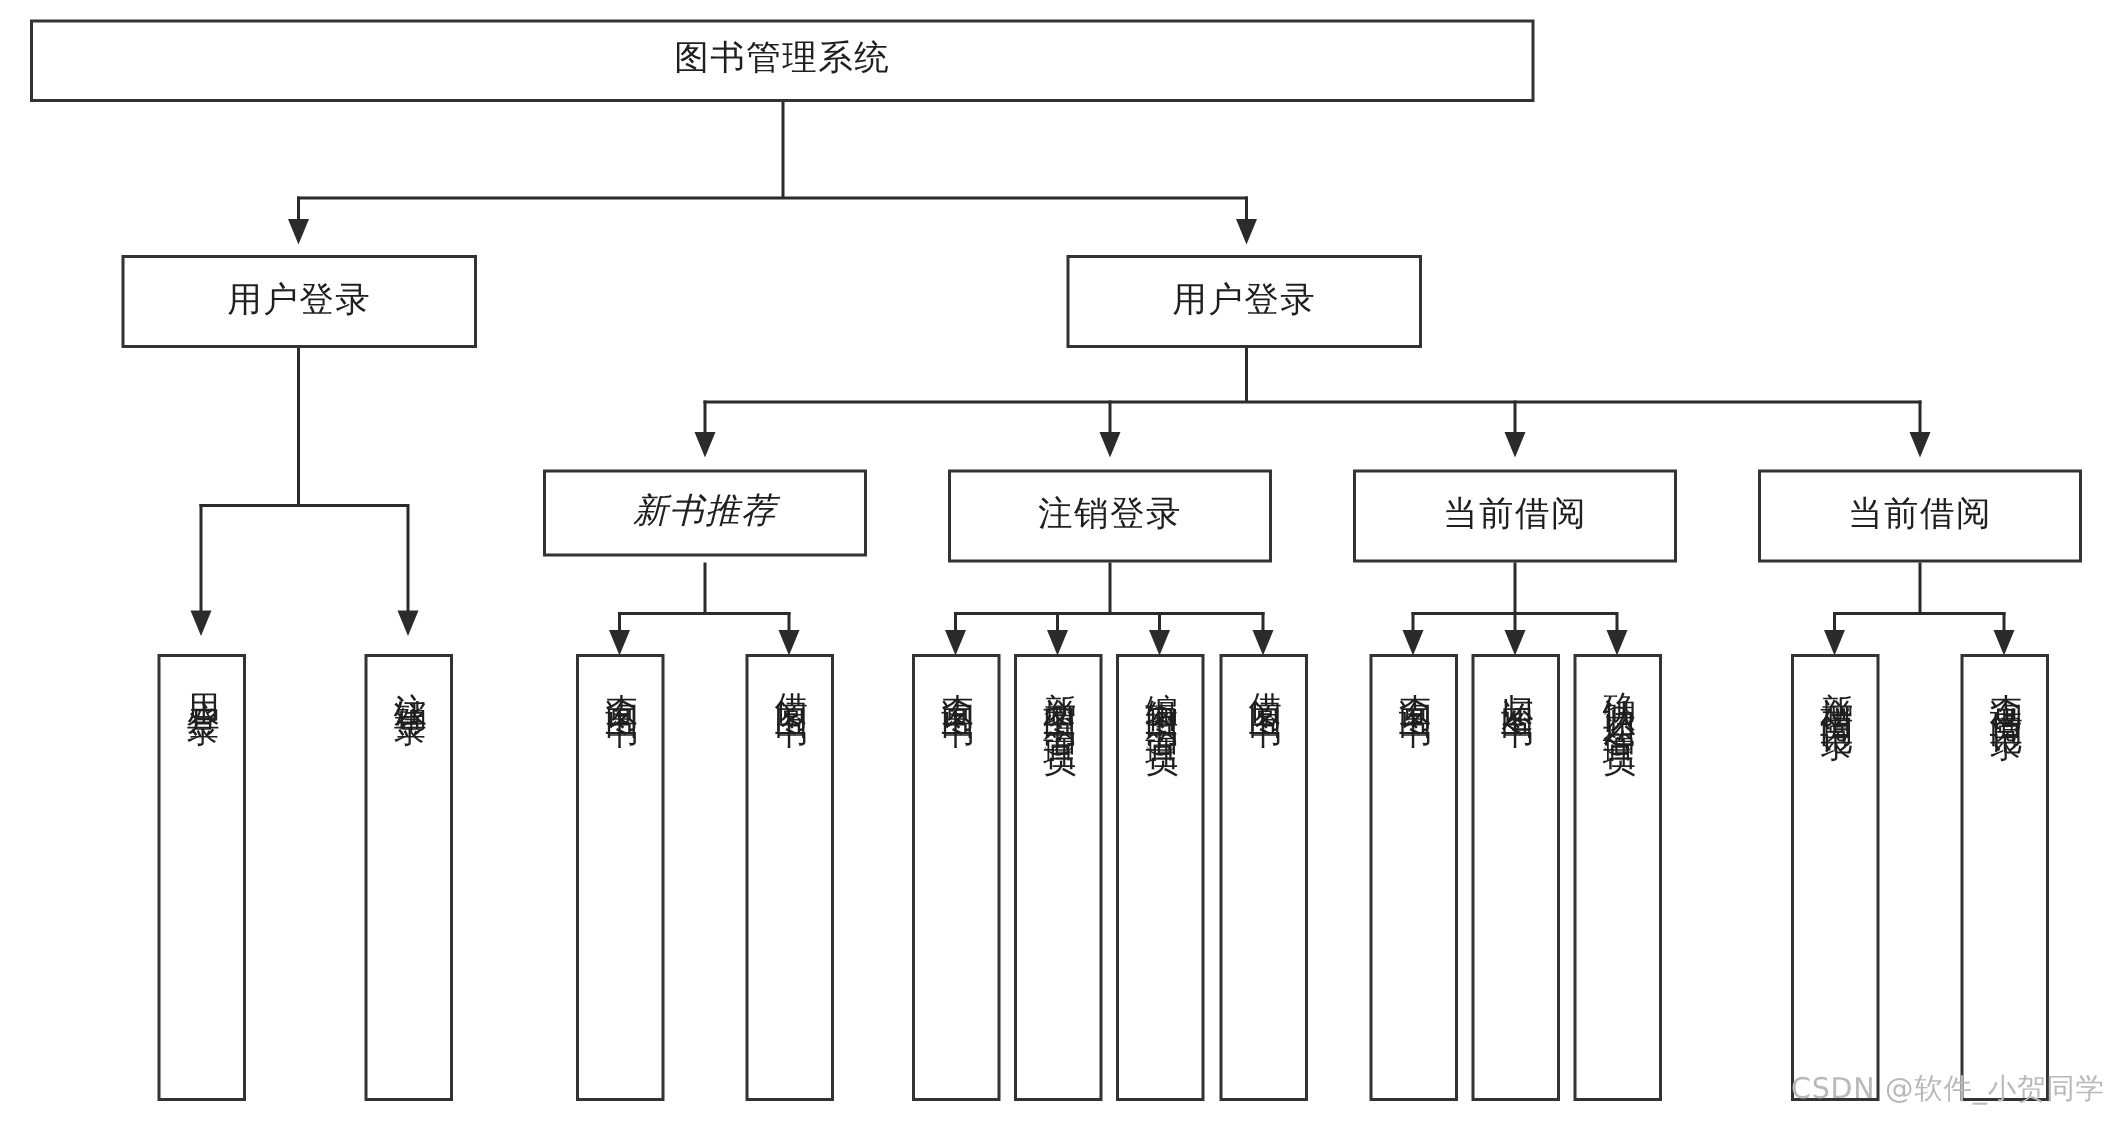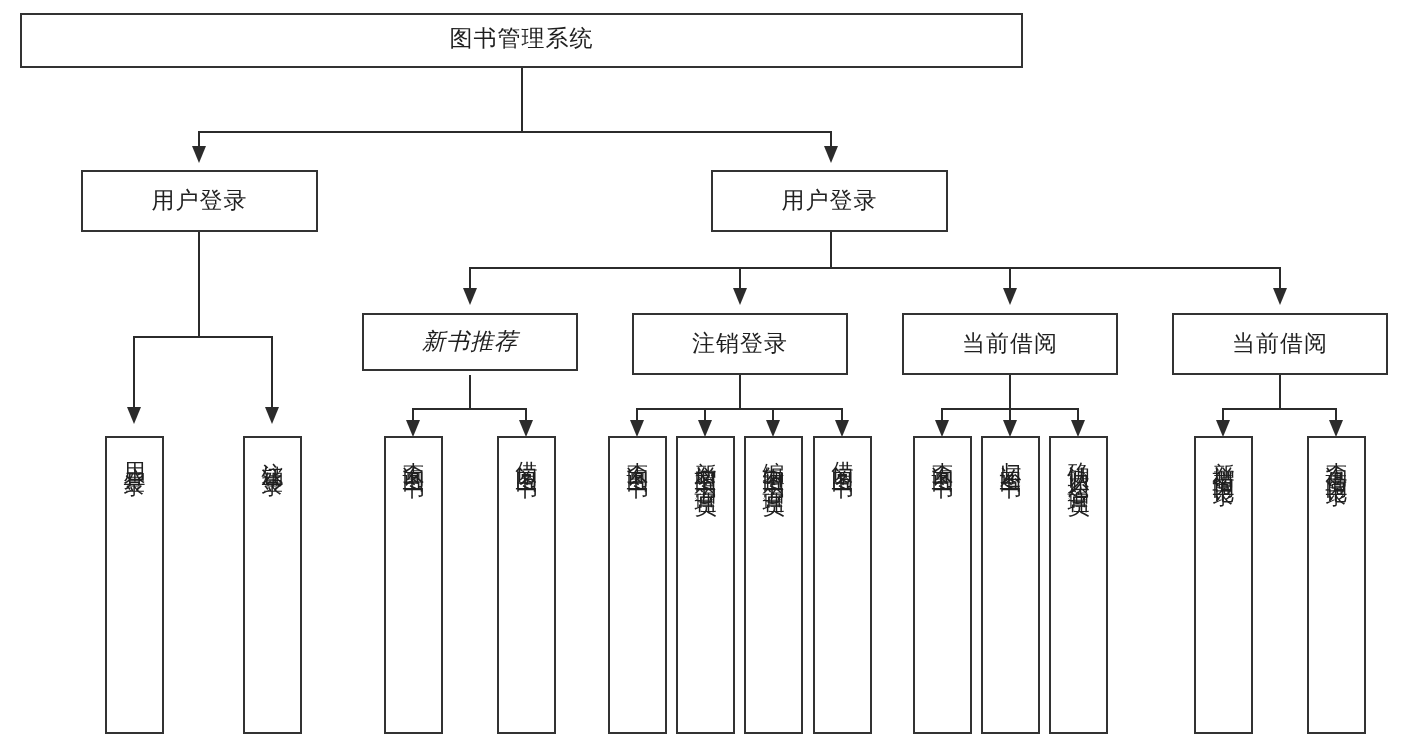--- a/index.html
+++ b/index.html
@@ -216,14 +216,15 @@
     <span class="node-label">确认归还（管理员）</span>
   </div>
 
   <div class="node vert" style="left:1194px; top:436px; width:59px; height:298px;">
     <span class="node-label">新增借阅记录</span>
   </div>
   <div class="node vert" style="left:1307px; top:436px; width:59px; height:298px;">
     <span class="node-label">查询借阅记录</span>
   </div>
 
+  <div id="watermark" style="left:1194px; top:713px;">CSDN @软件_小贺同学</div>
 
 </div>
 
 </body></html>

